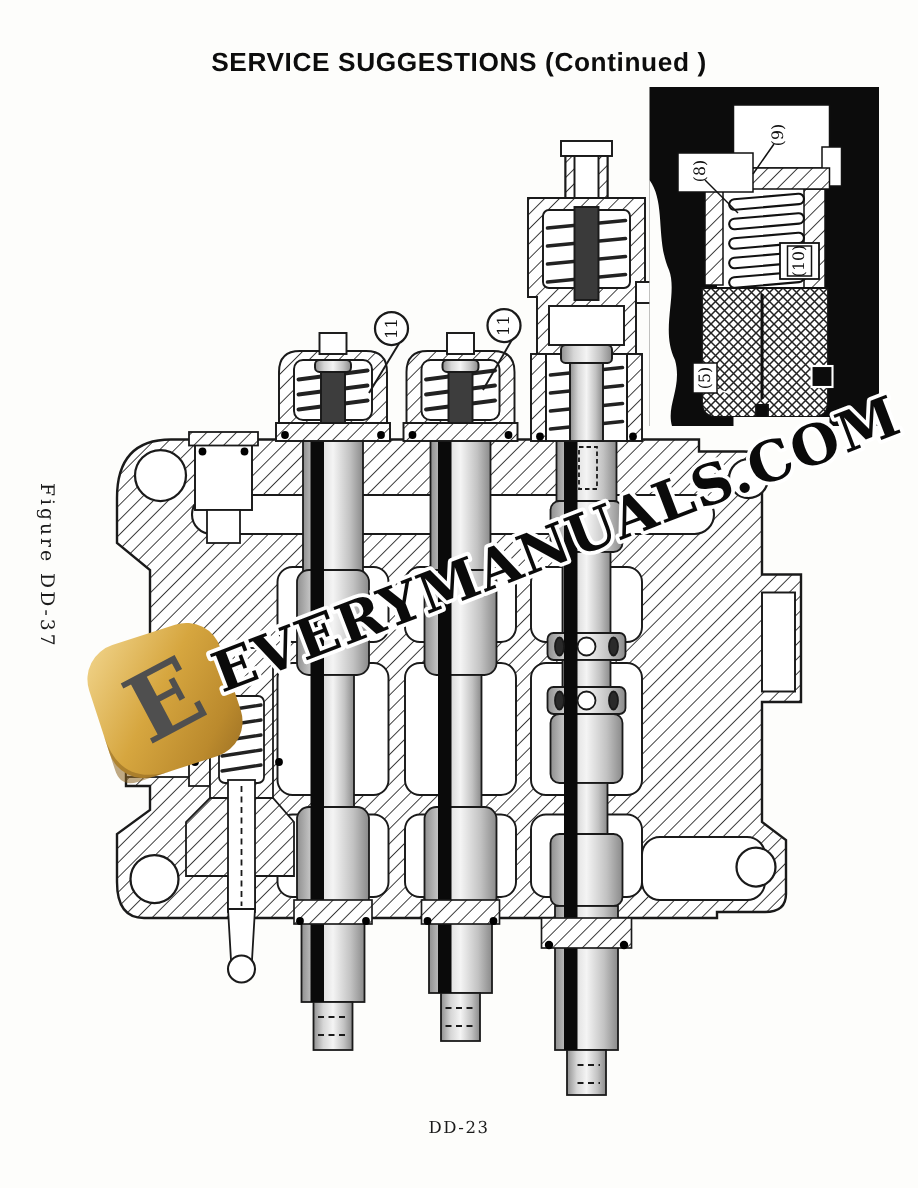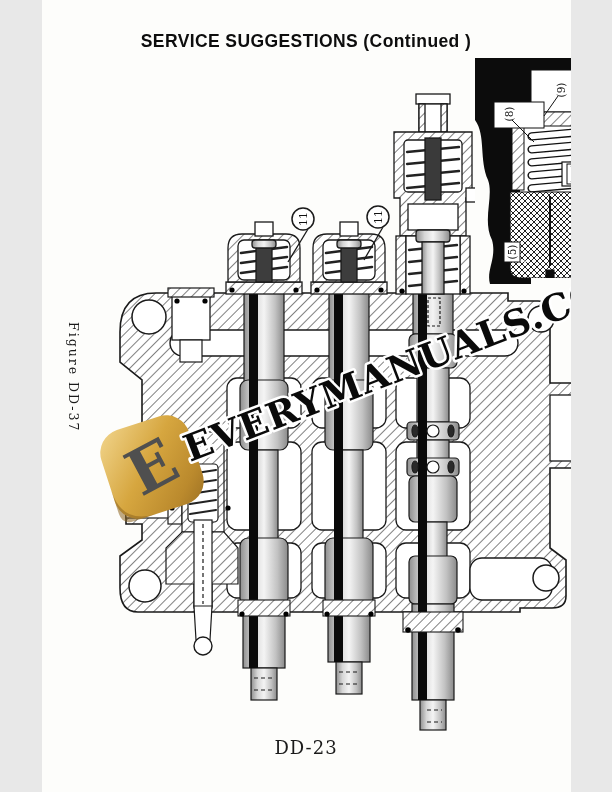--- a/index.html
+++ b/index.html
@@ -1,34 +1,34 @@
 <!DOCTYPE html>
 <html><head>
 <meta charset="utf-8">
 <style>
   html,body{margin:0;padding:0;background:#e8e8e8;}
   .page{
-    position:relative;width:529px;height:792px;margin:0 auto;
+    position:relative;width:612px;height:792px;margin:0 auto;
     background:#fdfdfb;overflow:hidden;
     font-family:"Liberation Sans",sans-serif;color:#111;
   }
   .title{
     position:absolute;top:31px;left:0;right:0;text-align:center;
     font-family:"Liberation Sans",sans-serif;font-weight:700;
     font-size:17.5px;letter-spacing:.4px;color:#0d0d0d;white-space:pre;
   }
   .figure-label{
     position:absolute;left:24px;top:322px;
     writing-mode:vertical-rl;
     font-family:"DejaVu Serif",serif;font-size:12.5px;color:#1a1a1a;
     letter-spacing:2px;white-space:pre;
   }
   .page-number{
     position:absolute;bottom:34px;left:0;right:0;text-align:center;
-    font-family:"DejaVu Serif",serif;font-size:18px;color:#1a1a1a;
+    font-family:"DejaVu Serif",serif;font-size:11px;color:#1a1a1a;
     letter-spacing:1px;
   }
   svg{position:absolute;left:0;top:0;}
 </style>
 </head>
 <body>
 
 <div class="page">
 
   <div class="title">SERVICE SUGGESTIONS (Continued )</div>

